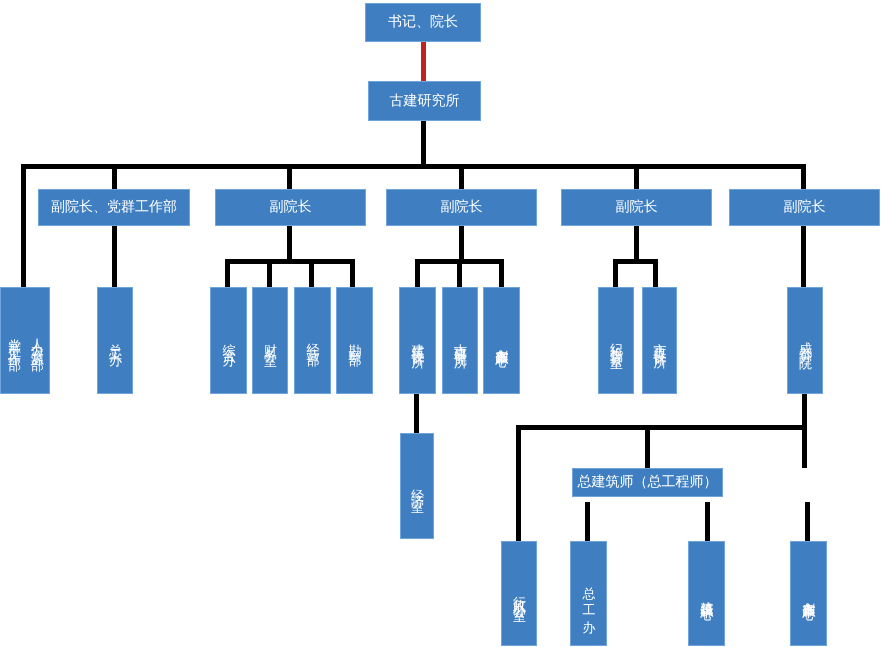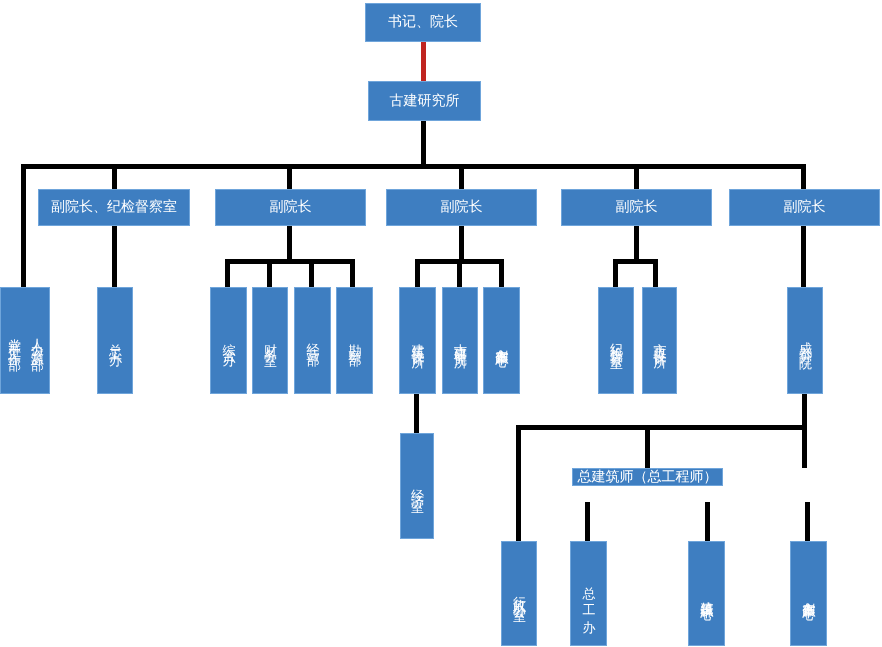--- a/index.html
+++ b/index.html
@@ -90,21 +90,21 @@
   <div class="cl" style="left:805px;top:502px;width:5px;height:39px"></div>
 
   <div class="node h" style="left:365px;top:3px;width:116px;height:39px">
     <span>书记、院长</span>
   </div>
   <div class="node h" style="left:368px;top:81px;width:113px;height:40px">
     <span>古建研究所</span>
   </div>
 
   <div class="node h" style="left:38px;top:189px;width:152px;height:37px">
-    <span>副院长、纪检督察室</span>
+    <span>副院长、党群工作部</span>
   </div>
   <div class="node h" style="left:215px;top:189px;width:151px;height:37px">
     <span>副院长</span>
   </div>
   <div class="node h" style="left:386px;top:189px;width:151px;height:37px">
     <span>副院长</span>
   </div>
   <div class="node h" style="left:561px;top:189px;width:151px;height:37px">
     <span>副院长</span>
   </div>
@@ -147,21 +147,21 @@
     <span style="letter-spacing:3px">市政设计所</span>
   </div>
   <div class="node v" style="left:787px;top:287px;width:36px;height:107px">
     <span>成都分院</span>
   </div>
 
   <div class="node v" style="left:400px;top:433px;width:34px;height:106px">
     <span>经济室</span>
   </div>
 
-  <div class="node h" style="left:572px;top:468px;width:151px;height:18px">
+  <div class="node h" style="left:572px;top:468px;width:151px;height:29px">
     <span>总建筑师（总工程师）</span>
   </div>
 
   <div class="node v" style="left:501px;top:541px;width:36px;height:105px">
     <span style="letter-spacing:3px">行政办公室</span>
   </div>
   <div class="node v" style="left:570px;top:541px;width:37px;height:105px">
     <span style="letter-spacing:2px">总　工　办</span>
   </div>
   <div class="node v" style="left:688px;top:541px;width:37px;height:105px">

